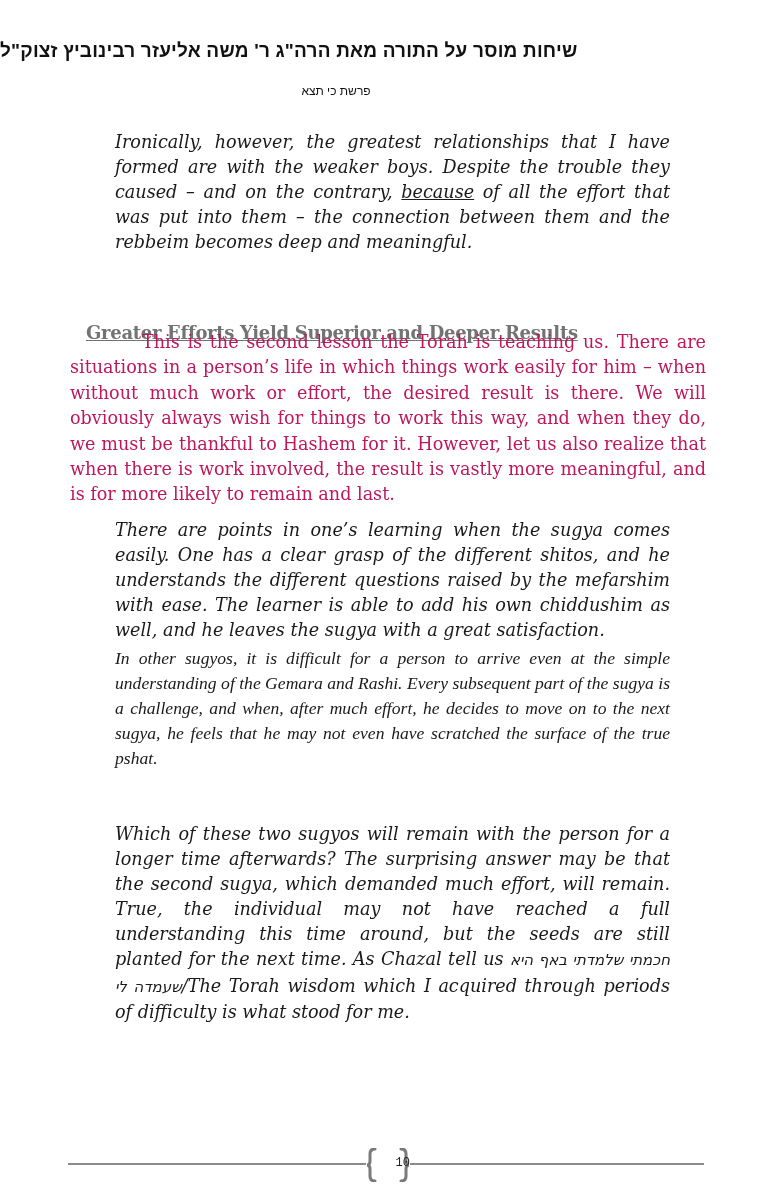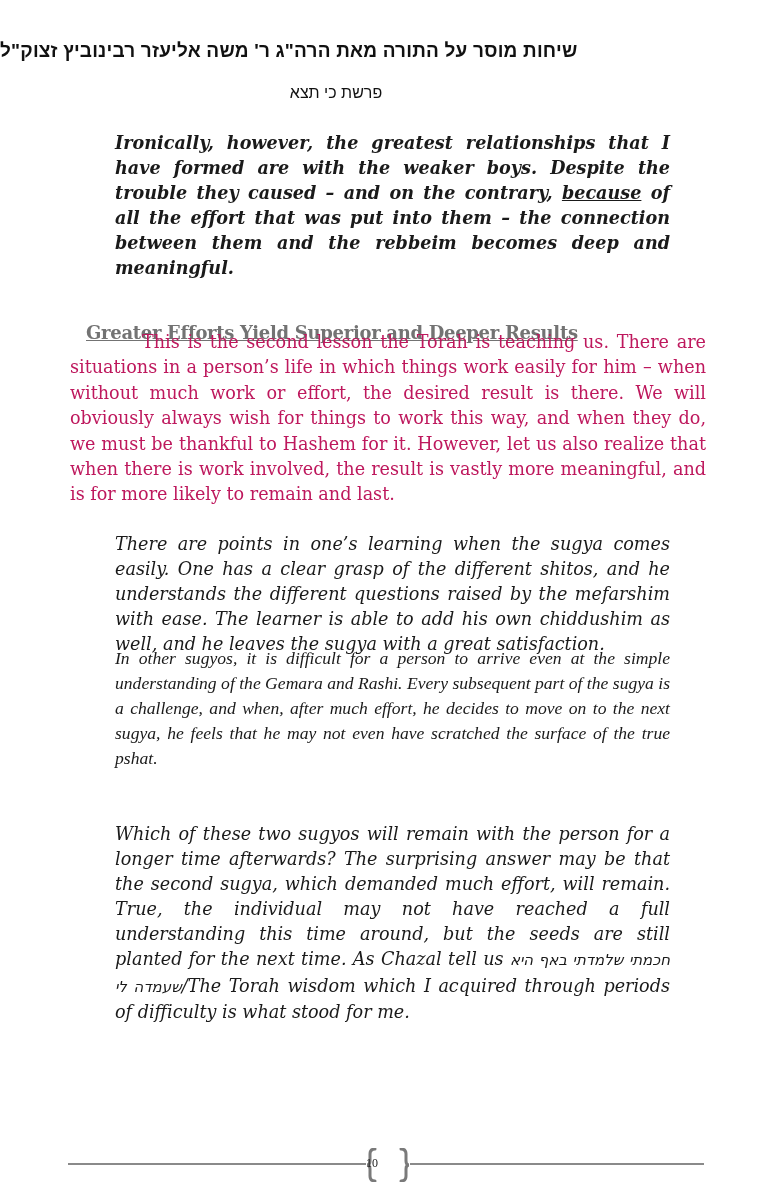--- a/index.html
+++ b/index.html
@@ -29,21 +29,21 @@
       color: #111;
     }
     .header-subtitle {
       position: absolute;
       top: 84px;
       left: 0;
       width: 672px;
       text-align: center;
       direction: rtl;
       font-family: "Liberation Sans", "DejaVu Sans", sans-serif;
-      font-size: 16px;
+      font-size: 12px;
       color: #111;
     }
     .quote {
       position: absolute;
       left: 115px;
       width: 555px;
       font-style: italic;
       font-size: 17.6px;
       line-height: 25.1px;
       text-align: justify;
@@ -103,39 +103,39 @@
       left: 298px;
       width: 44px;
       height: 34px;
     }
     .page-bracket svg { position: absolute; top: 0; left: 0; }
     .page-number {
       position: absolute;
       top: 8px;
       left: 0;
       width: 44px;
-      text-align: left;
-      font-family: Liberation Serif, serif;
+      text-align: right;
+      font-family: Liberation Mono, monospace;
       font-size: 12px;
       color: #222;
     }
   </style>
 </head>
 <body>
 
 <div class="header-title">שיחות מוסר על התורה מאת הרה"ג ר' משה אליעזר רבינוביץ זצוק"ל</div>
 <div class="header-subtitle">פרשת כי תצא</div>
 
-<p class="quote" style="top:130px;font-weight:bold;"><span>Ironically, however, the greatest relationships that I have formed are with the weaker boys. Despite the trouble they caused – and on the contrary, </span><span class="u">because</span><span> of all the effort that was put into them – the connection between them and the rebbeim becomes deep and meaningful.</span></p>
+<p class="quote" style="top:130px;"><span>Ironically, however, the greatest relationships that I have formed are with the weaker boys. Despite the trouble they caused – and on the contrary, </span><span class="u">because</span><span> of all the effort that was put into them – the connection between them and the rebbeim becomes deep and meaningful.</span></p>
 
 <h2 class="section-heading">Greater Efforts Yield Superior and Deeper Results</h2>
 
 <p class="body-para">This is the second lesson the Torah is teaching us. There are situations in a person’s life in which things work easily for him – when without much work or effort, the desired result is there. We will obviously always wish for things to work this way, and when they do, we must be thankful to Hashem for it. However, let us also realize that when there is work involved, the result is vastly more meaningful, and is for more likely to remain and last.</p>
 
-<p class="quote" style="top:532px;">There are points in one’s learning when the sugya comes easily. One has a clear grasp of the different shitos, and he understands the different questions raised by the mefarshim with ease. The learner is able to add his own chiddushim as well, and he leaves the sugya with a great satisfaction.</p>
+<p class="quote" style="top:518px;">There are points in one’s learning when the sugya comes easily. One has a clear grasp of the different shitos, and he understands the different questions raised by the mefarshim with ease. The learner is able to add his own chiddushim as well, and he leaves the sugya with a great satisfaction.</p>
 
 <p class="quote" style="top:646px;font-family:Liberation Serif, serif;">In other sugyos, it is difficult for a person to arrive even at the simple understanding of the Gemara and Rashi. Every subsequent part of the sugya is a challenge, and when, after much effort, he decides to move on to the next sugya, he feels that he may not even have scratched the surface of the true pshat.</p>
 
 <p class="quote" style="top:822px;"><span>Which of these two sugyos will remain with the person for a longer time afterwards? The surprising answer may be that the second sugya, which demanded much effort, will remain. True, the individual may not have reached a full understanding this time around, but the seeds are still planted for the next time. As Chazal tell us </span><span class="heb">חכמתי שלמדתי באף היא שעמדה לי</span><span>/The Torah wisdom which I acquired through periods of difficulty is what stood for me.</span></p>
 
 <div class="footer">
   <div class="footer-line left"></div>
   <div class="footer-line right"></div>
   <div class="page-bracket">
     <svg width="44" height="34" viewBox="0 0 44 34">

